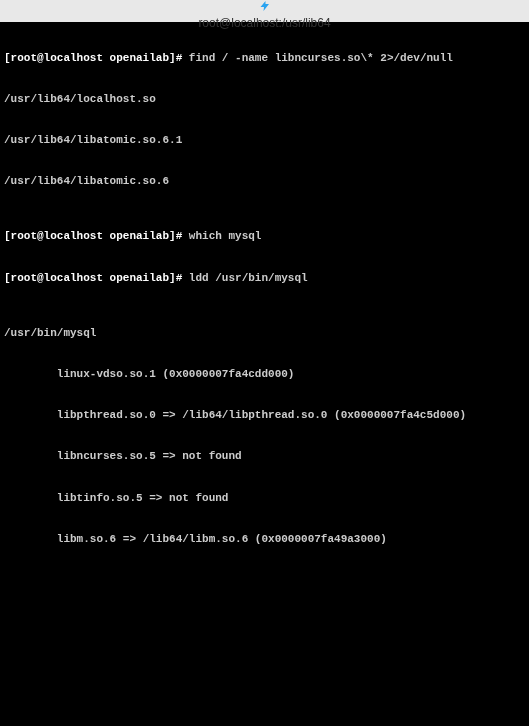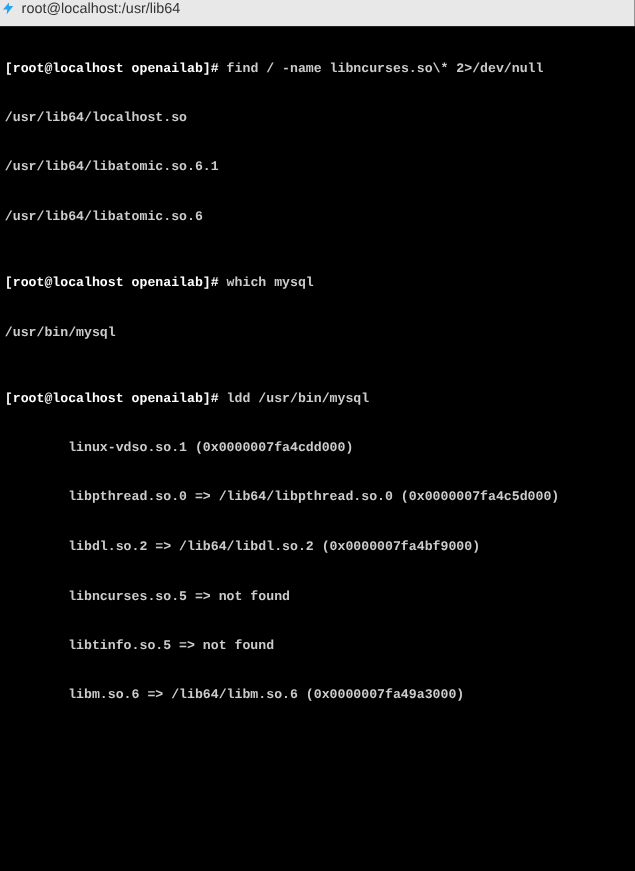--- a/index.html
+++ b/index.html
@@ -11,22 +11,24 @@
     width: 529px;
     line-height: 1.25;
   }
   .titlebar {
     background: #e8e8e8;
     color: #333;
     font-family: "Segoe UI", sans-serif;
     font-size: 12px;
     height: 22px;
     display: flex;
-    padding: 0 0;
+    align-items: center;
+    padding: 0 21px;
     gap: 4px;
+    flex-direction: column;
   }
   .titlebar-icon {
     width: 14px; height: 14px;
     display: inline-flex; align-items: center; justify-content: center;
   }
   .terminal {
     background: #000;
     padding: 2px 4px;
     white-space: pre-wrap;
     word-break: break-all;
@@ -46,26 +48,25 @@
   <span>root@localhost:/usr/lib64</span>
 </div>
 
 <div class="terminal">
   <span class="line"><span class="c-white">[root@localhost openailab]# </span><span>find / -name libncurses.so\* 2&gt;/dev/null</span></span>
   <span class="line">/usr/lib64/localhost.so</span>
   <span class="line">/usr/lib64/libatomic.so.6.1</span>
   <span class="line">/usr/lib64/libatomic.so.6</span>
 
   <span class="line"><span class="c-white">[root@localhost openailab]# </span><span>which mysql</span></span>
+  <span class="line"><span class="c-white">[root@localhost openailab]# </span><span>ldd /usr/bin/mysql</span></span>
+
   <span class="line">/usr/bin/mysql</span>
-
-  <span class="line"><span class="c-white">[root@localhost openailab]# </span><span>ldd /usr/bin/mysql</span></span>
   <span class="line">        linux-vdso.so.1 (0x0000007fa4cdd000)</span>
   <span class="line">        libpthread.so.0 =&gt; /lib64/libpthread.so.0 (0x0000007fa4c5d000)</span>
-  <span class="line">        libdl.so.2 =&gt; /lib64/libdl.so.2 (0x0000007fa4bf9000)</span>
   <span class="line">        libncurses.so.5 =&gt; not found</span>
   <span class="line">        libtinfo.so.5 =&gt; not found</span>
   <span class="line">        libm.so.6 =&gt; /lib64/libm.so.6 (0x0000007fa49a3000)</span>
   
   
   
 
   
   
 

